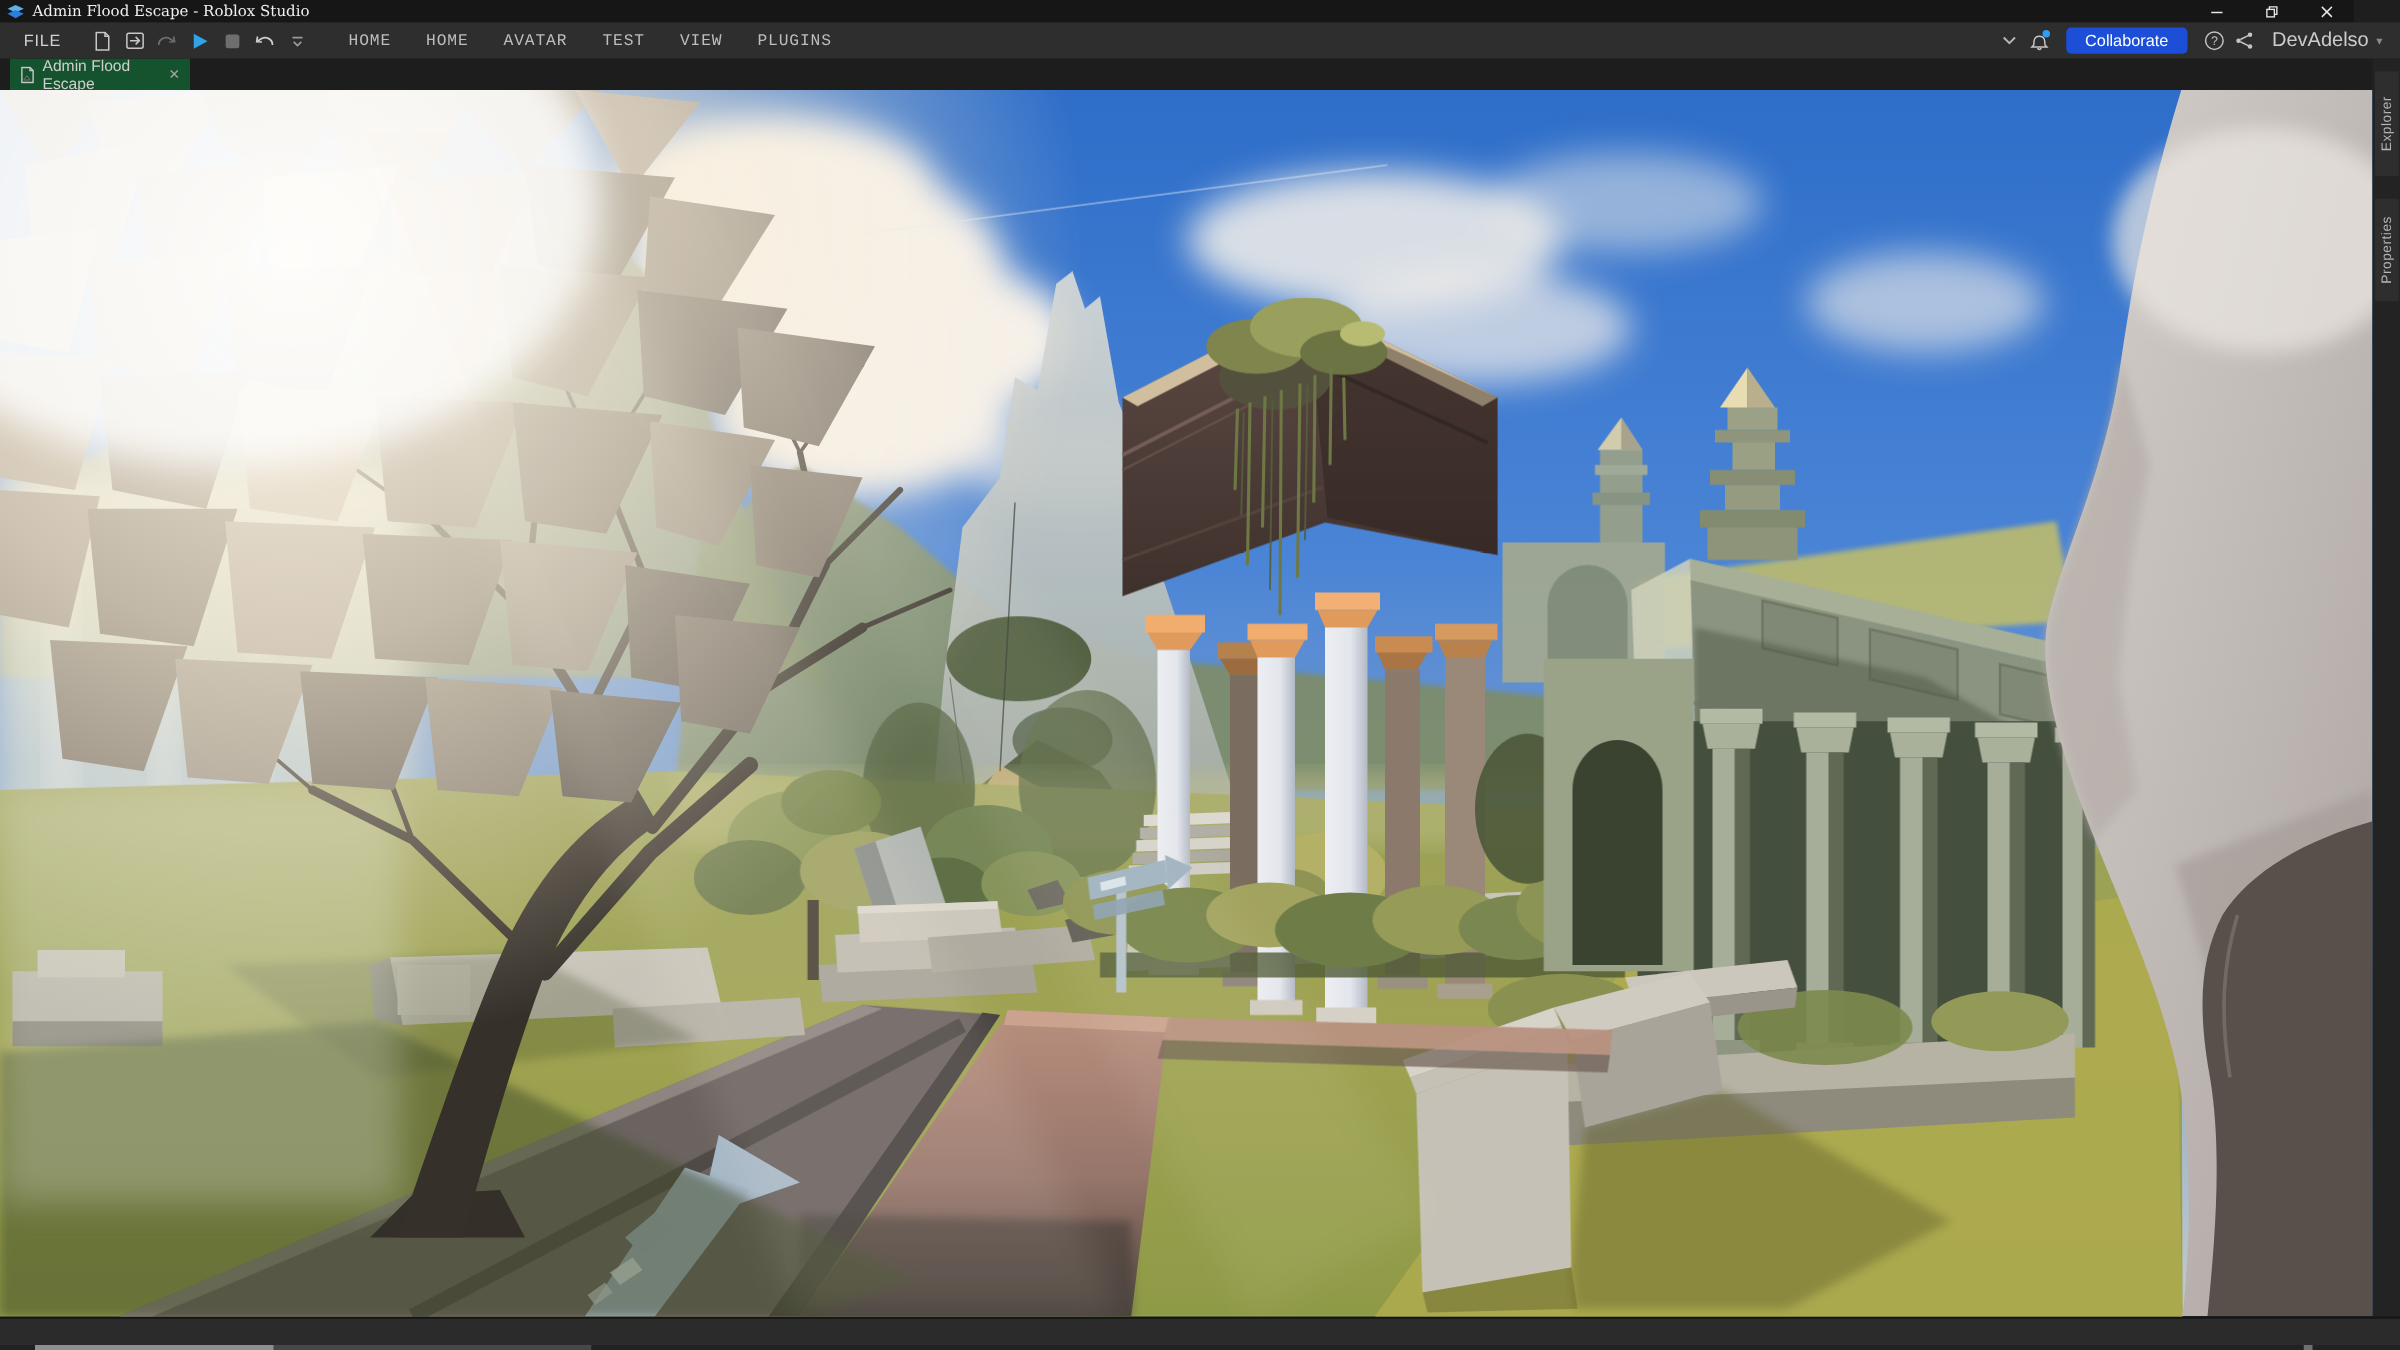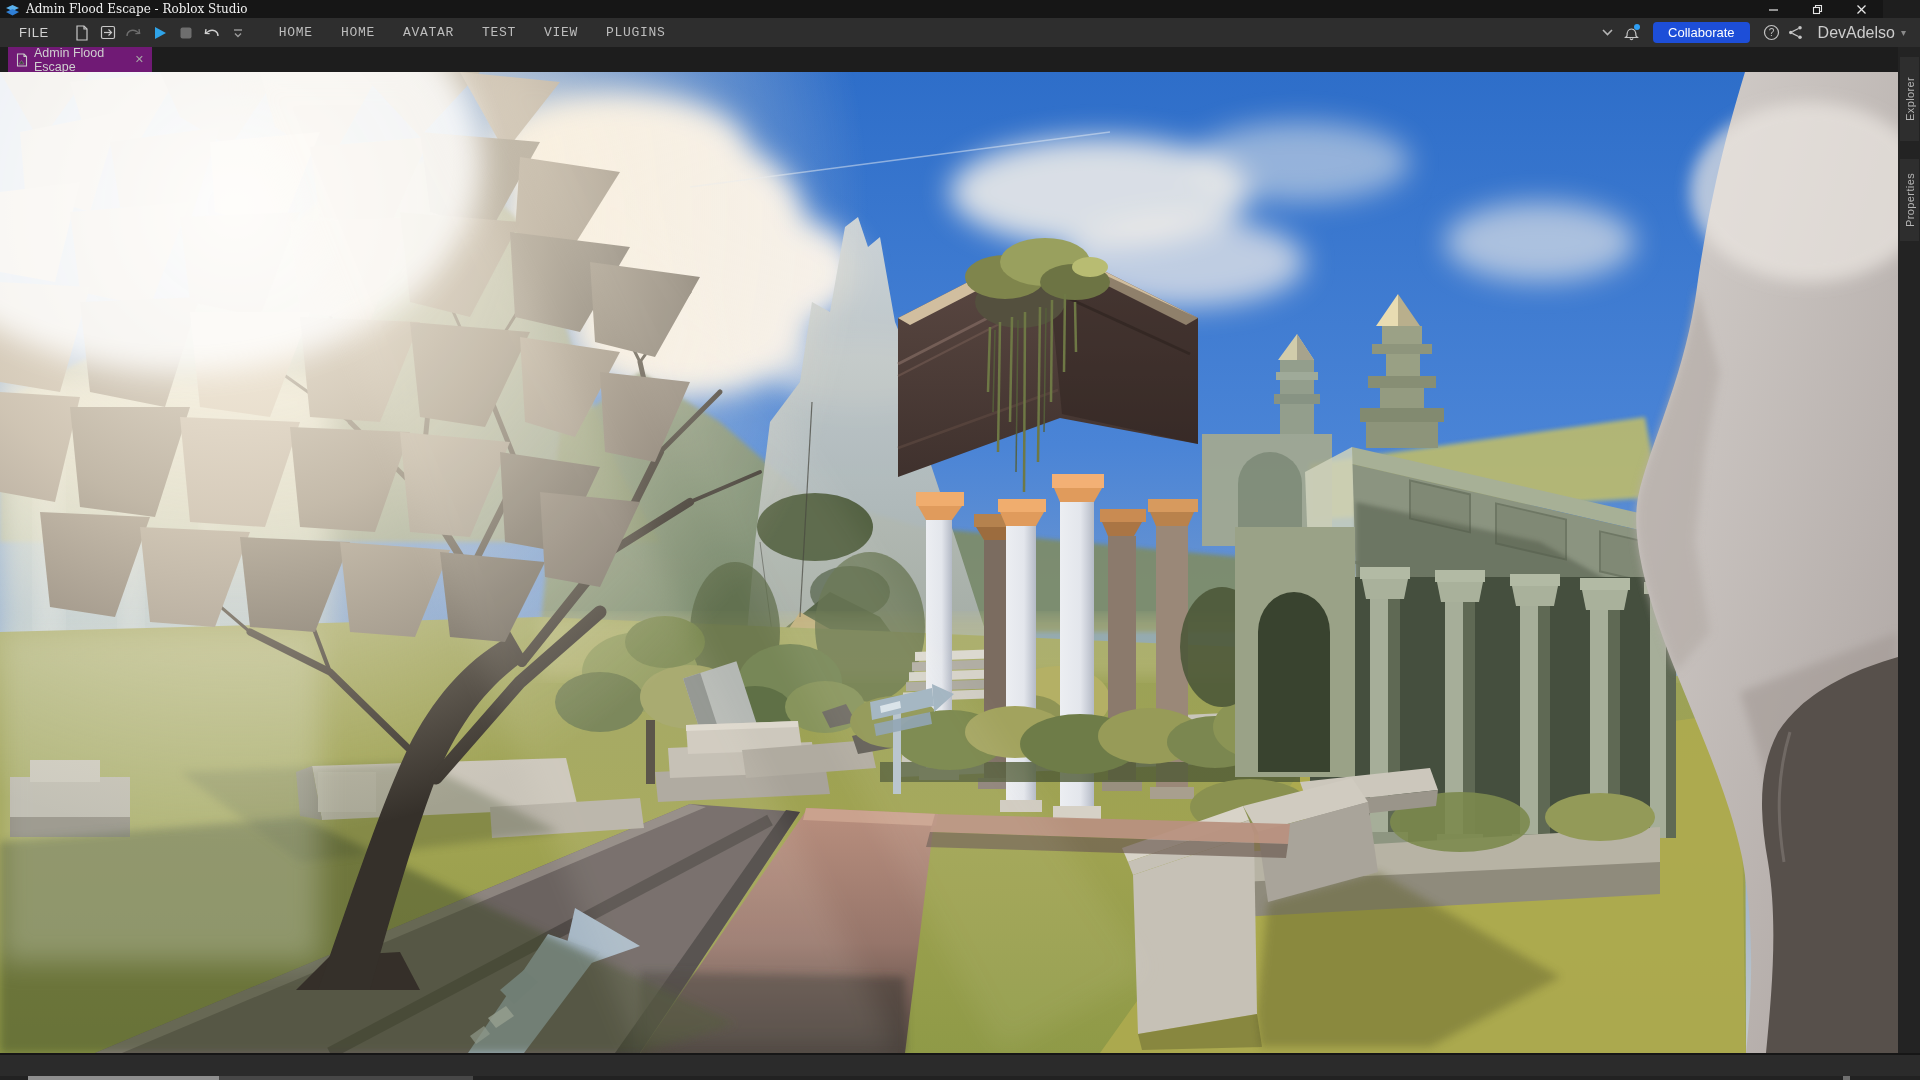--- a/index.html
+++ b/index.html
@@ -26,21 +26,21 @@
   .mright{margin-left:auto;display:flex;align-items:center;margin-right:8px;}
   .hbtn{width:24px;height:24px;display:flex;align-items:center;justify-content:center;background:transparent;border:none;padding:0;position:relative;}
   .collab{background:#1d4ed8;color:#fff;border:none;border-radius:4px;height:21px;padding:0 15px;
           font-size:13px;font-family:"Liberation Sans",sans-serif;margin:0 10px;display:flex;align-items:center;}
   .user{color:#cccccc;font-size:16px;margin:0 6px 0 10px;}
   .caret{color:#8a8a8a;font-size:10px;margin-right:6px;}
   .notifdot{position:absolute;right:3px;top:3px;width:6px;height:6px;border-radius:50%;background:#2f9ff5;}
 
   
   .tabbar{position:absolute;left:0;top:47px;width:1920px;height:25px;background:#1d1d1d;display:flex;align-items:stretch;}
-  .tab{margin-left:8px;width:144px;background:#701a75;display:flex;align-items:center;color:#cfcfcf;font-size:12.5px;}
+  .tab{margin-left:8px;width:144px;background:#14532d;display:flex;align-items:center;color:#cfcfcf;font-size:12.5px;}
   .tab .ticon{margin:0 6px 0 8px;display:flex;}
   .tab .tclose{margin-left:auto;margin-right:8px;color:#a5a5a5;font-size:11px;}
 
   
   .main{position:absolute;left:0;top:72px;width:1898px;height:981px;background:#5b93dc;overflow:hidden;}
   .main svg{display:block;}
 
   
   .dockstrip{position:absolute;right:0;top:47px;width:22px;height:1006px;background:#232323;}
   .vtab{position:absolute;left:2px;width:19px;background:#2e2e2e;color:#b5b5b5;font-size:11px;

